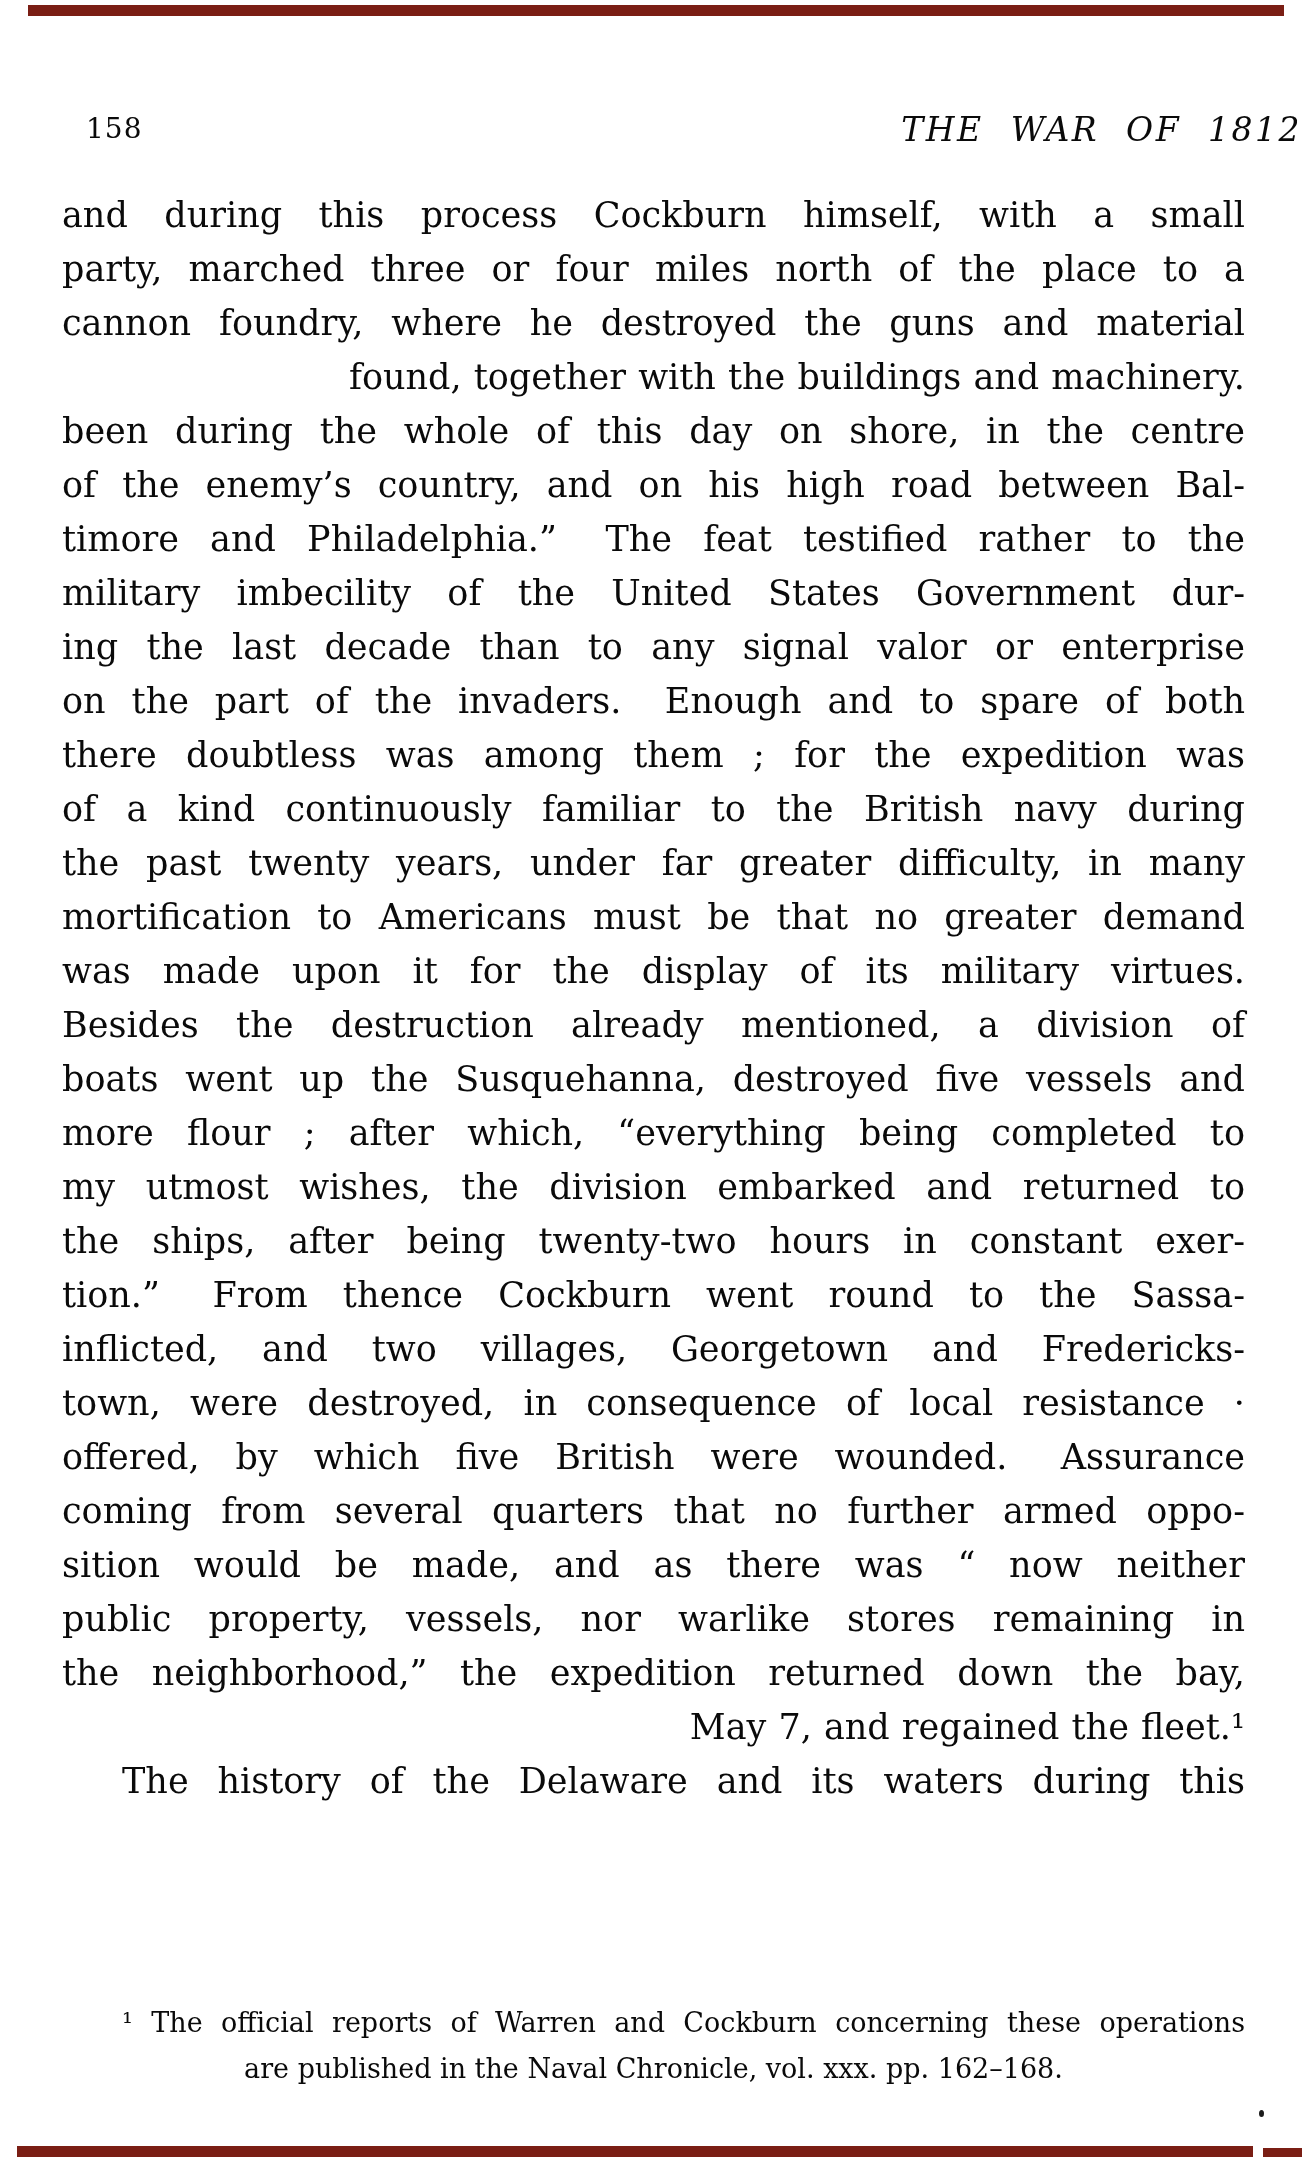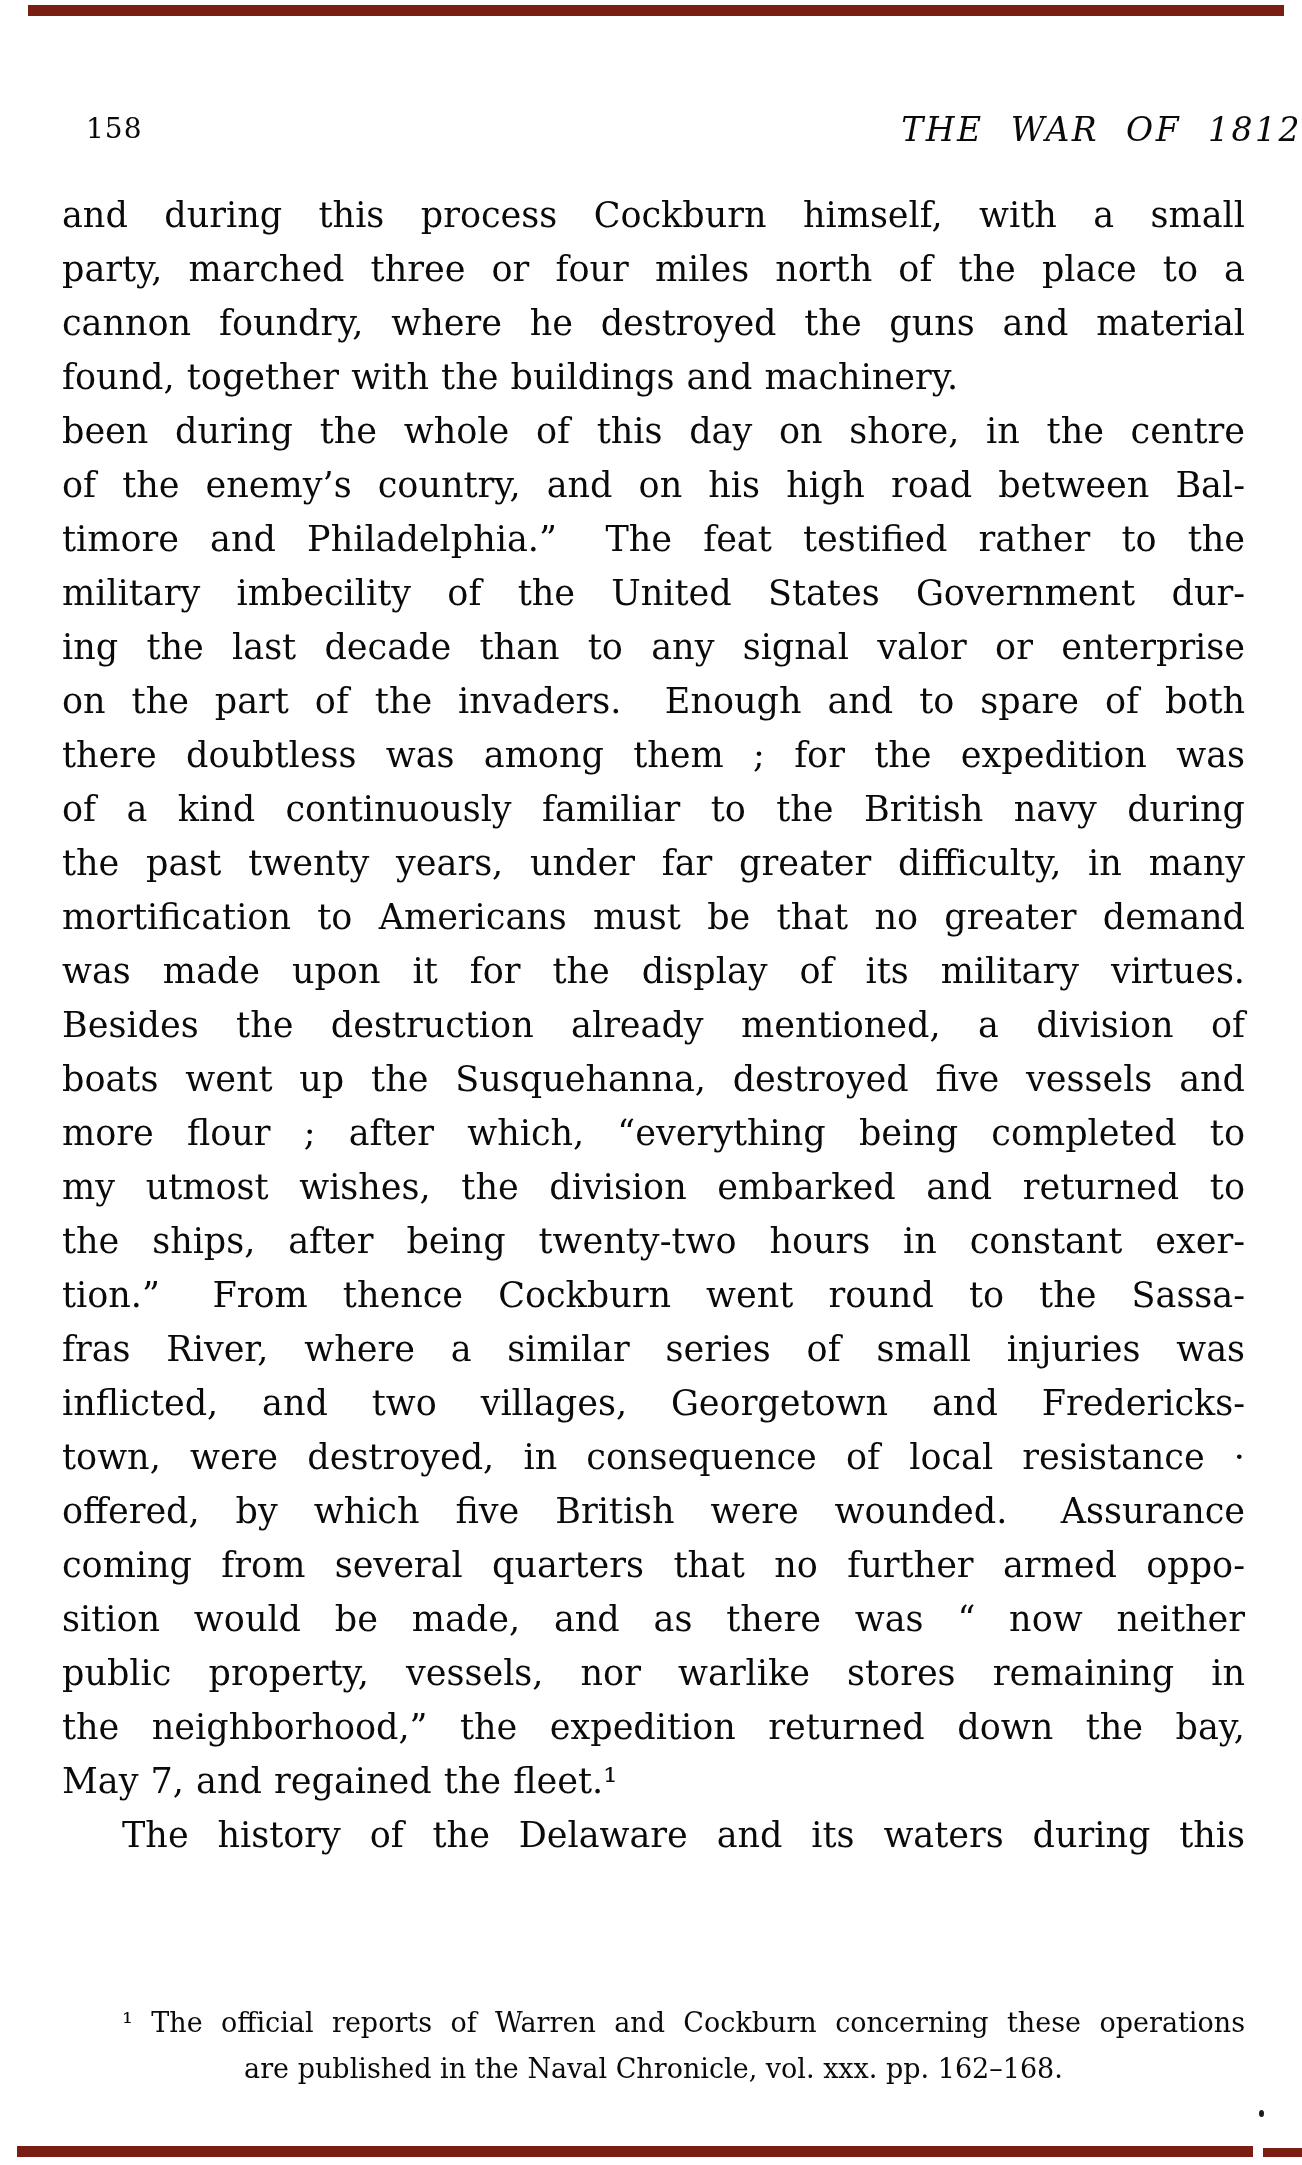--- a/index.html
+++ b/index.html
@@ -28,21 +28,21 @@
     position: absolute; left: 0; right: 0; top: 110px;
     text-align: right; font-style: italic;
     font-size: 33px; line-height: 40px;
     letter-spacing: 2.5px; word-spacing: 14px;
   }
   .body-text {
     position: absolute; left: 62px; top: 188px; width: 1183px;
   }
   .body-text .line {
     font-size: 35px; line-height: 54px; height: 54px;
-    text-align: left;
+    text-align: right;
     word-spacing: 1px;
   }
   .footnote {
     position: absolute; left: 62px; top: 2000px; width: 1183px;
   }
   .footnote .line {
     font-size: 27px; line-height: 46px; height: 46px;
     text-align: center;
   }
   .line.j { text-align: justify; text-align-last: justify; }
@@ -76,21 +76,20 @@
       <div class="line j">of a kind continuously familiar to the British navy during</div>
       <div class="line j">the past twenty years, under far greater difficulty, in many</div>
       <div class="line j">mortification to Americans must be that no greater demand</div>
       <div class="line j">was made upon it for the display of its military virtues.</div>
       <div class="line j">Besides the destruction already mentioned, a division of</div>
       <div class="line j">boats went up the Susquehanna, destroyed five vessels and</div>
       <div class="line j">more flour ; after which, “everything being completed to</div>
       <div class="line j">my utmost wishes, the division embarked and returned to</div>
       <div class="line j">the ships, after being twenty-two hours in constant exer-</div>
       <div class="line j">tion.”  From thence Cockburn went round to the Sassa-</div>
-      <div class="line j">fras River, where a similar series of small injuries was</div>
       <div class="line j">inflicted, and two villages, Georgetown and Fredericks-</div>
       <div class="line j">town, were destroyed, in consequence of local resistance ·</div>
       <div class="line j">offered, by which five British were wounded.  Assurance</div>
       <div class="line j">coming from several quarters that no further armed oppo-</div>
       <div class="line j">sition would be made, and as there was “ now neither</div>
       <div class="line j">public property, vessels, nor warlike stores remaining in</div>
       <div class="line j">the neighborhood,” the expedition returned down the bay,</div>
       <div class="line">May 7, and regained the fleet.¹</div>
       <div class="line j ind">The history of the Delaware and its waters during this</div>
     </div>

